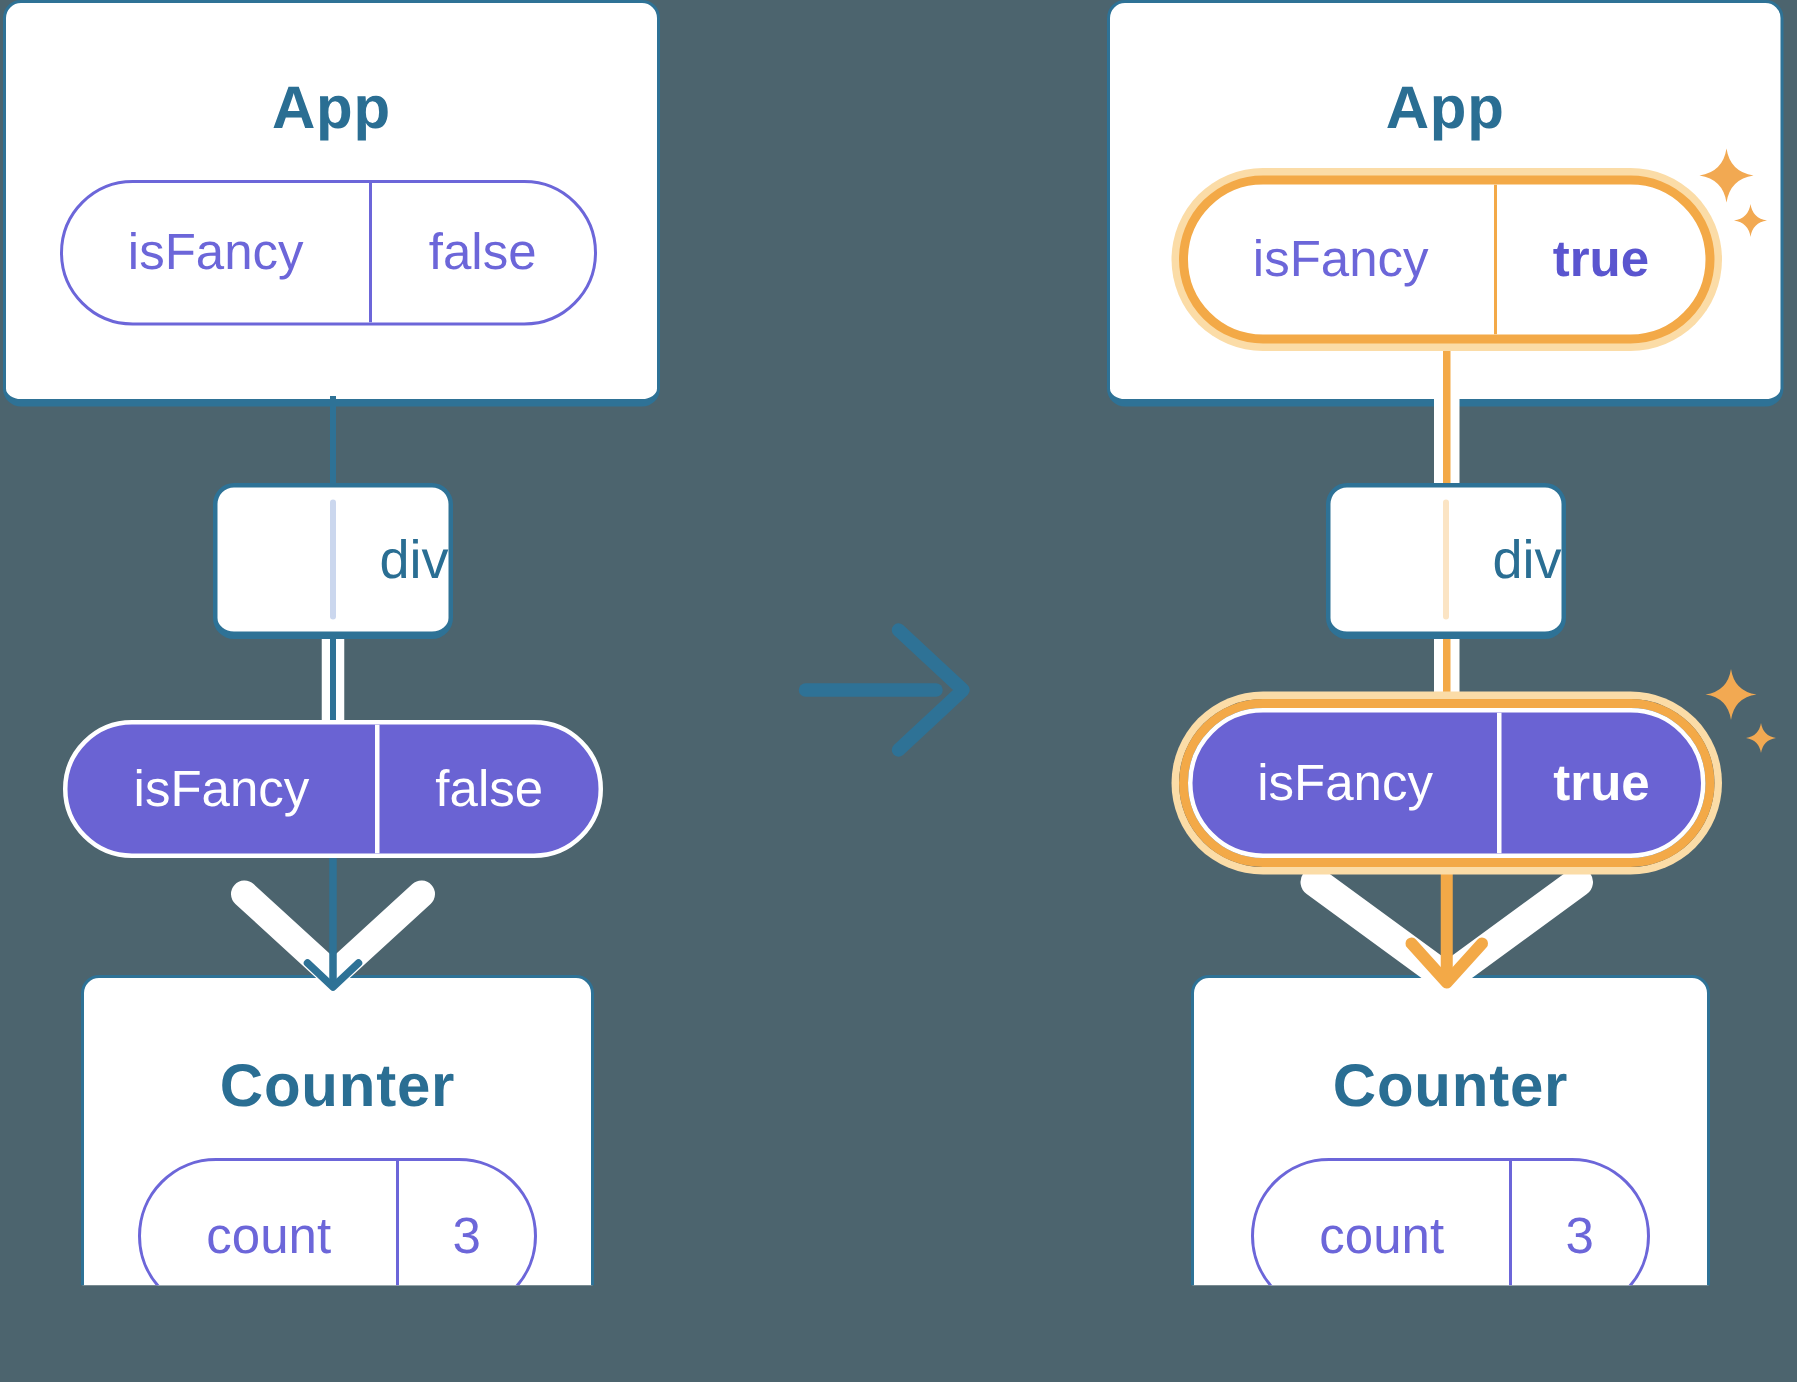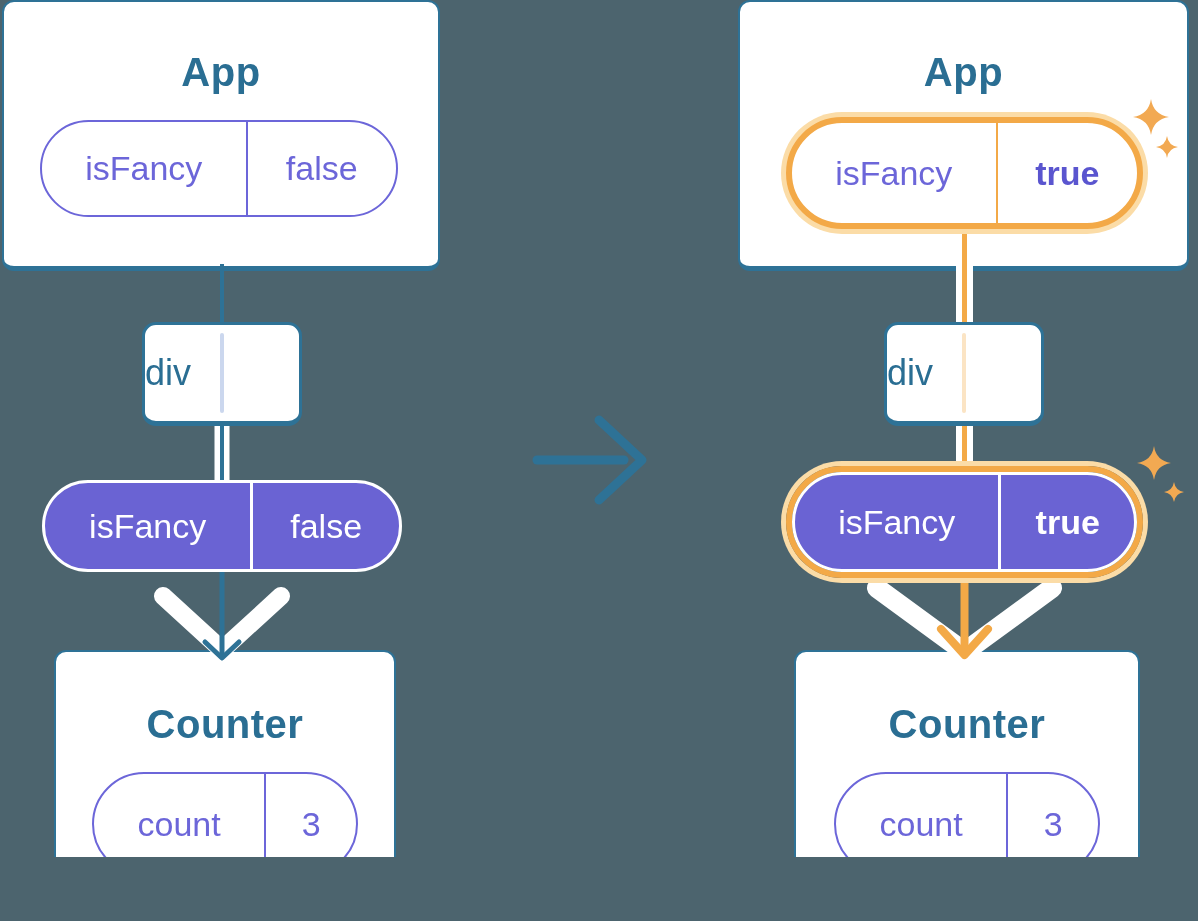--- a/index.html
+++ b/index.html
@@ -54,21 +54,21 @@
   .pill-solid-in-ring{
     display:flex;width:100%;height:100%;box-sizing:border-box;background:var(--purple-fill);
     border:3px solid #fff;border-radius:999px;color:#fff;font-size:34px;overflow:hidden;
   }
   .pill-solid-in-ring .cell{display:flex;align-items:center;justify-content:center;}
   .pill-solid-in-ring .cell-name{width:60%;border-right:3px solid #fff;}
   .pill-solid-in-ring .cell-value{flex:1;font-weight:700;}
   .node{
     position:absolute;background:#fff;box-sizing:border-box;z-index:3;
     border:3px solid var(--teal);border-bottom-width:5px;border-radius:14px;
-    display:flex;align-items:center;justify-content:flex-start;
+    display:flex;align-items:center;justify-content:flex-end;
     color:var(--teal-text);font-size:36px;font-weight:500;
   }
   .ghost{
     position:absolute;left:50%;top:8px;bottom:8px;width:4px;
     transform:translateX(-50%);border-radius:4px;
   }
   .ghost-blue{background:var(--ghost-blue);}
   .ghost-peach{background:var(--ghost-peach);}
   .node span{position:relative;z-index:1;}
   svg.layer{position:absolute;left:0;top:0;z-index:2;pointer-events:none;}

